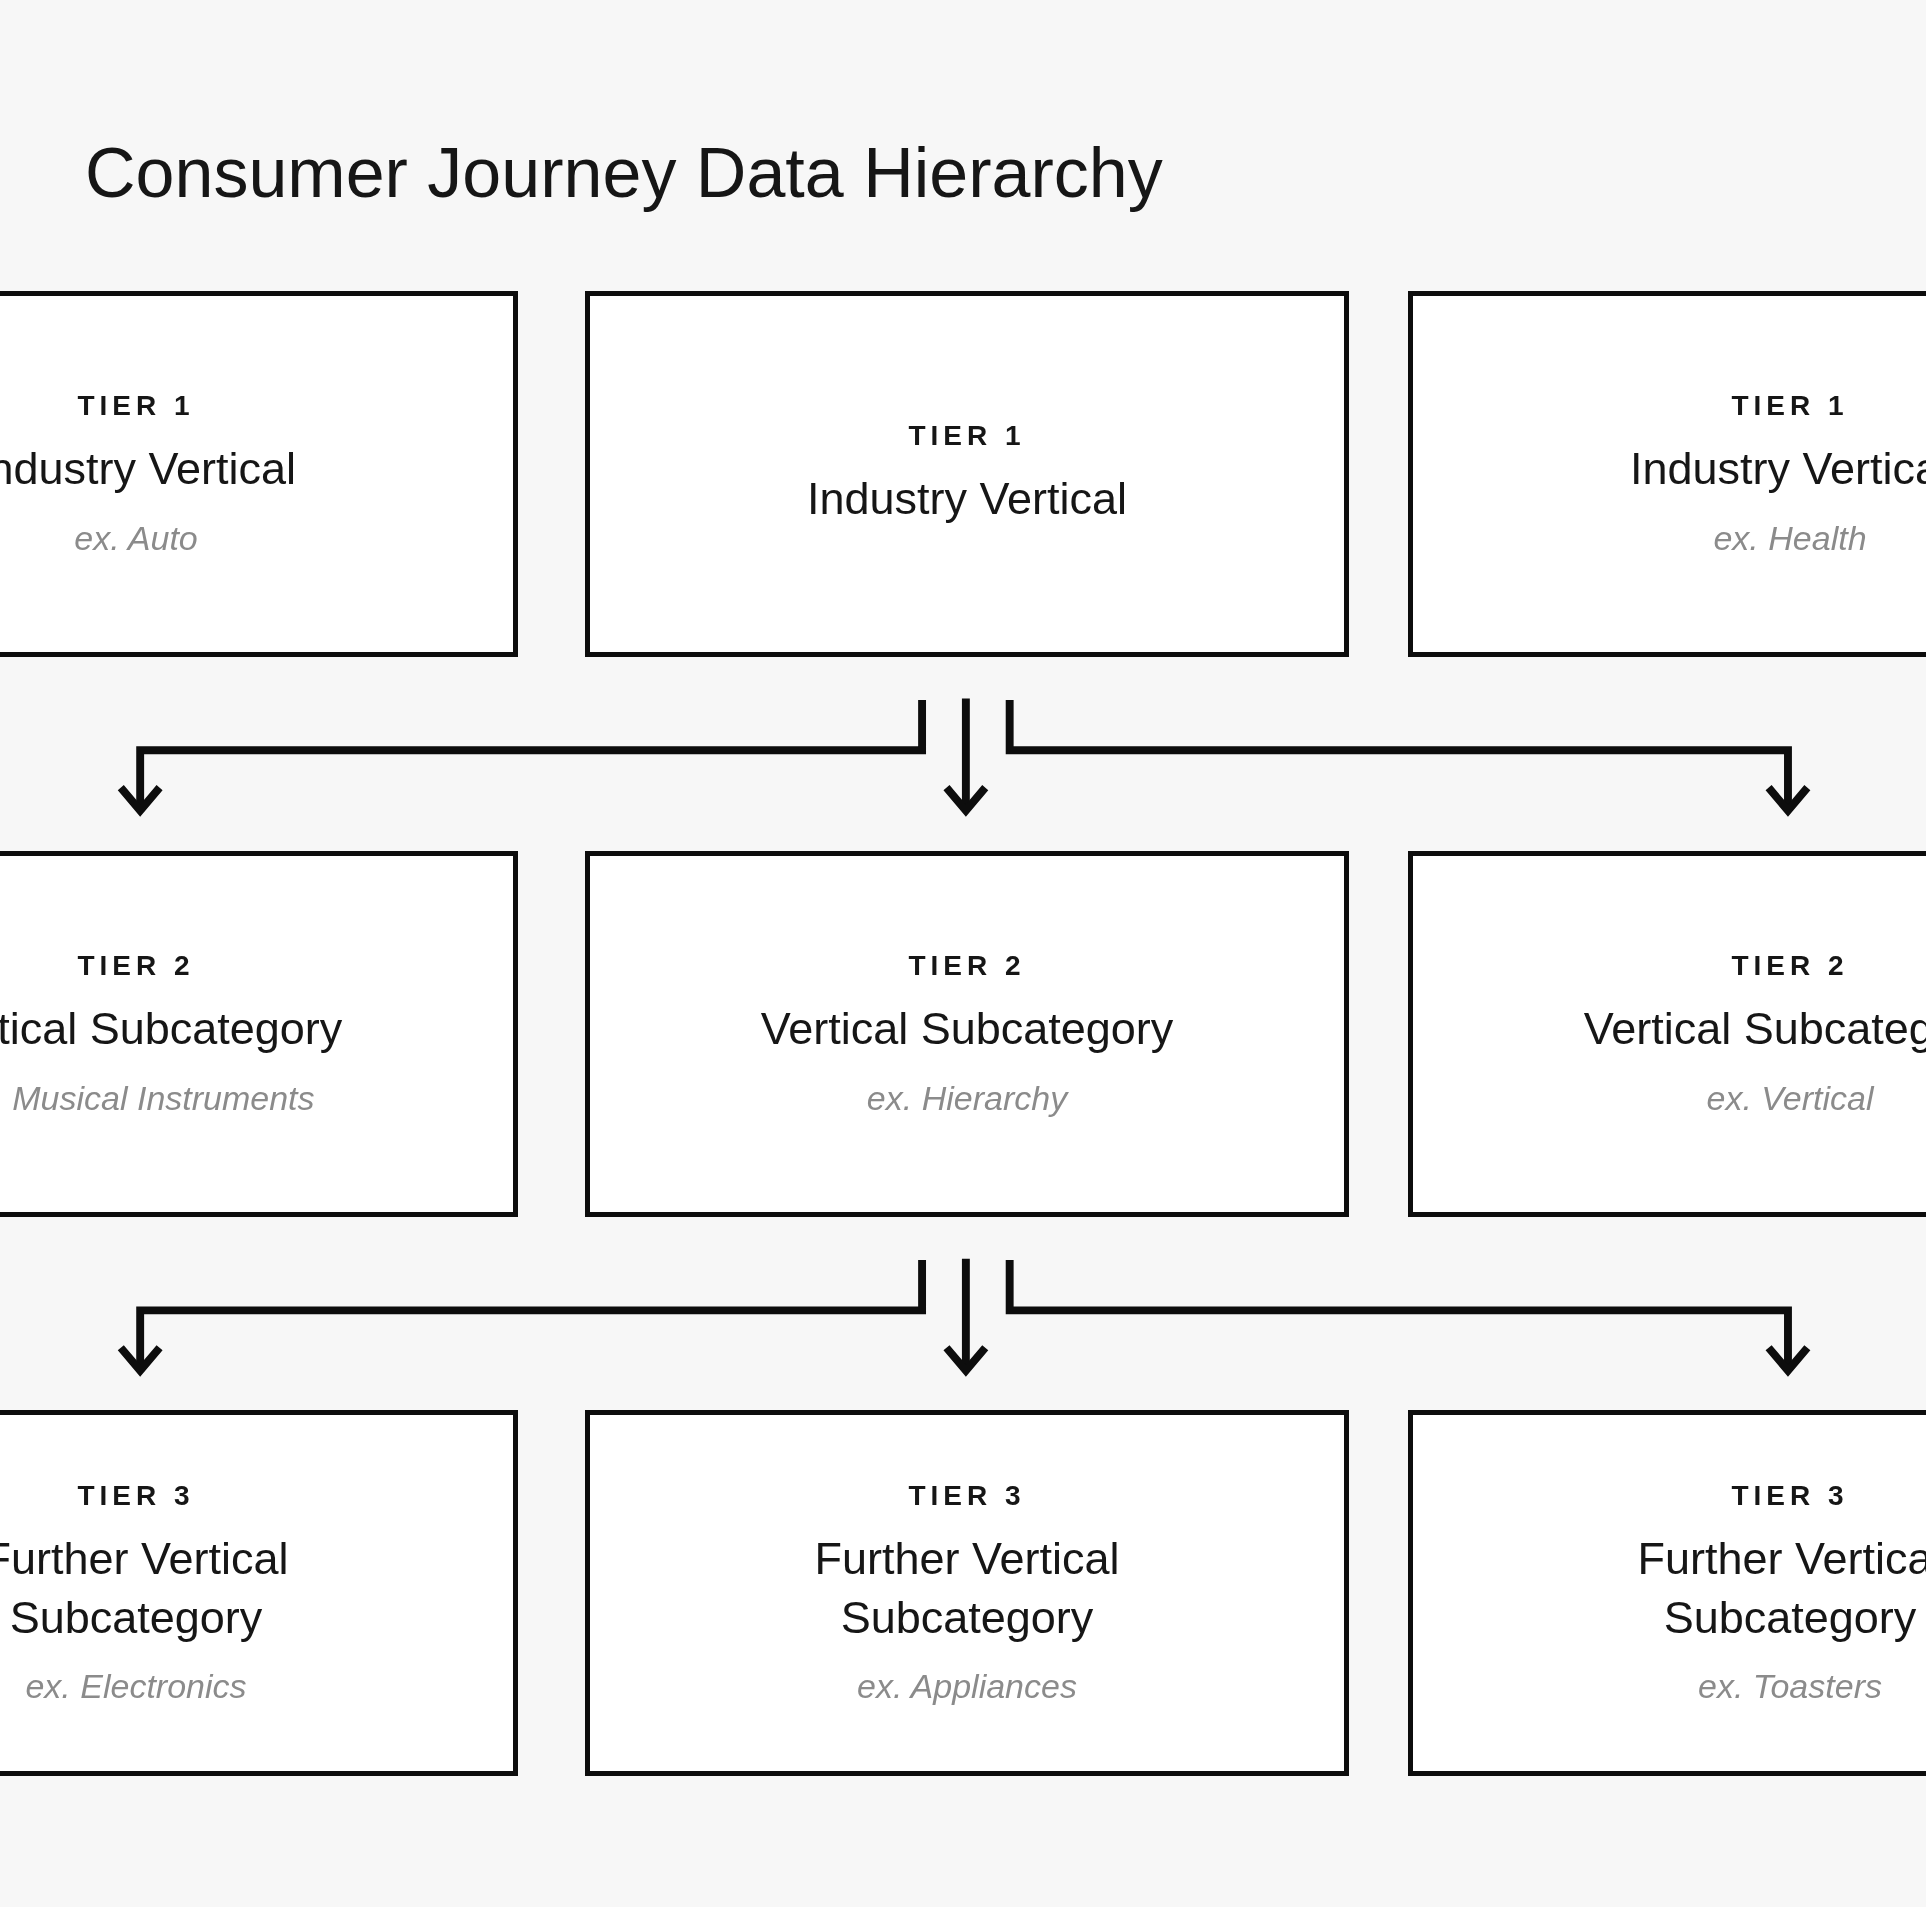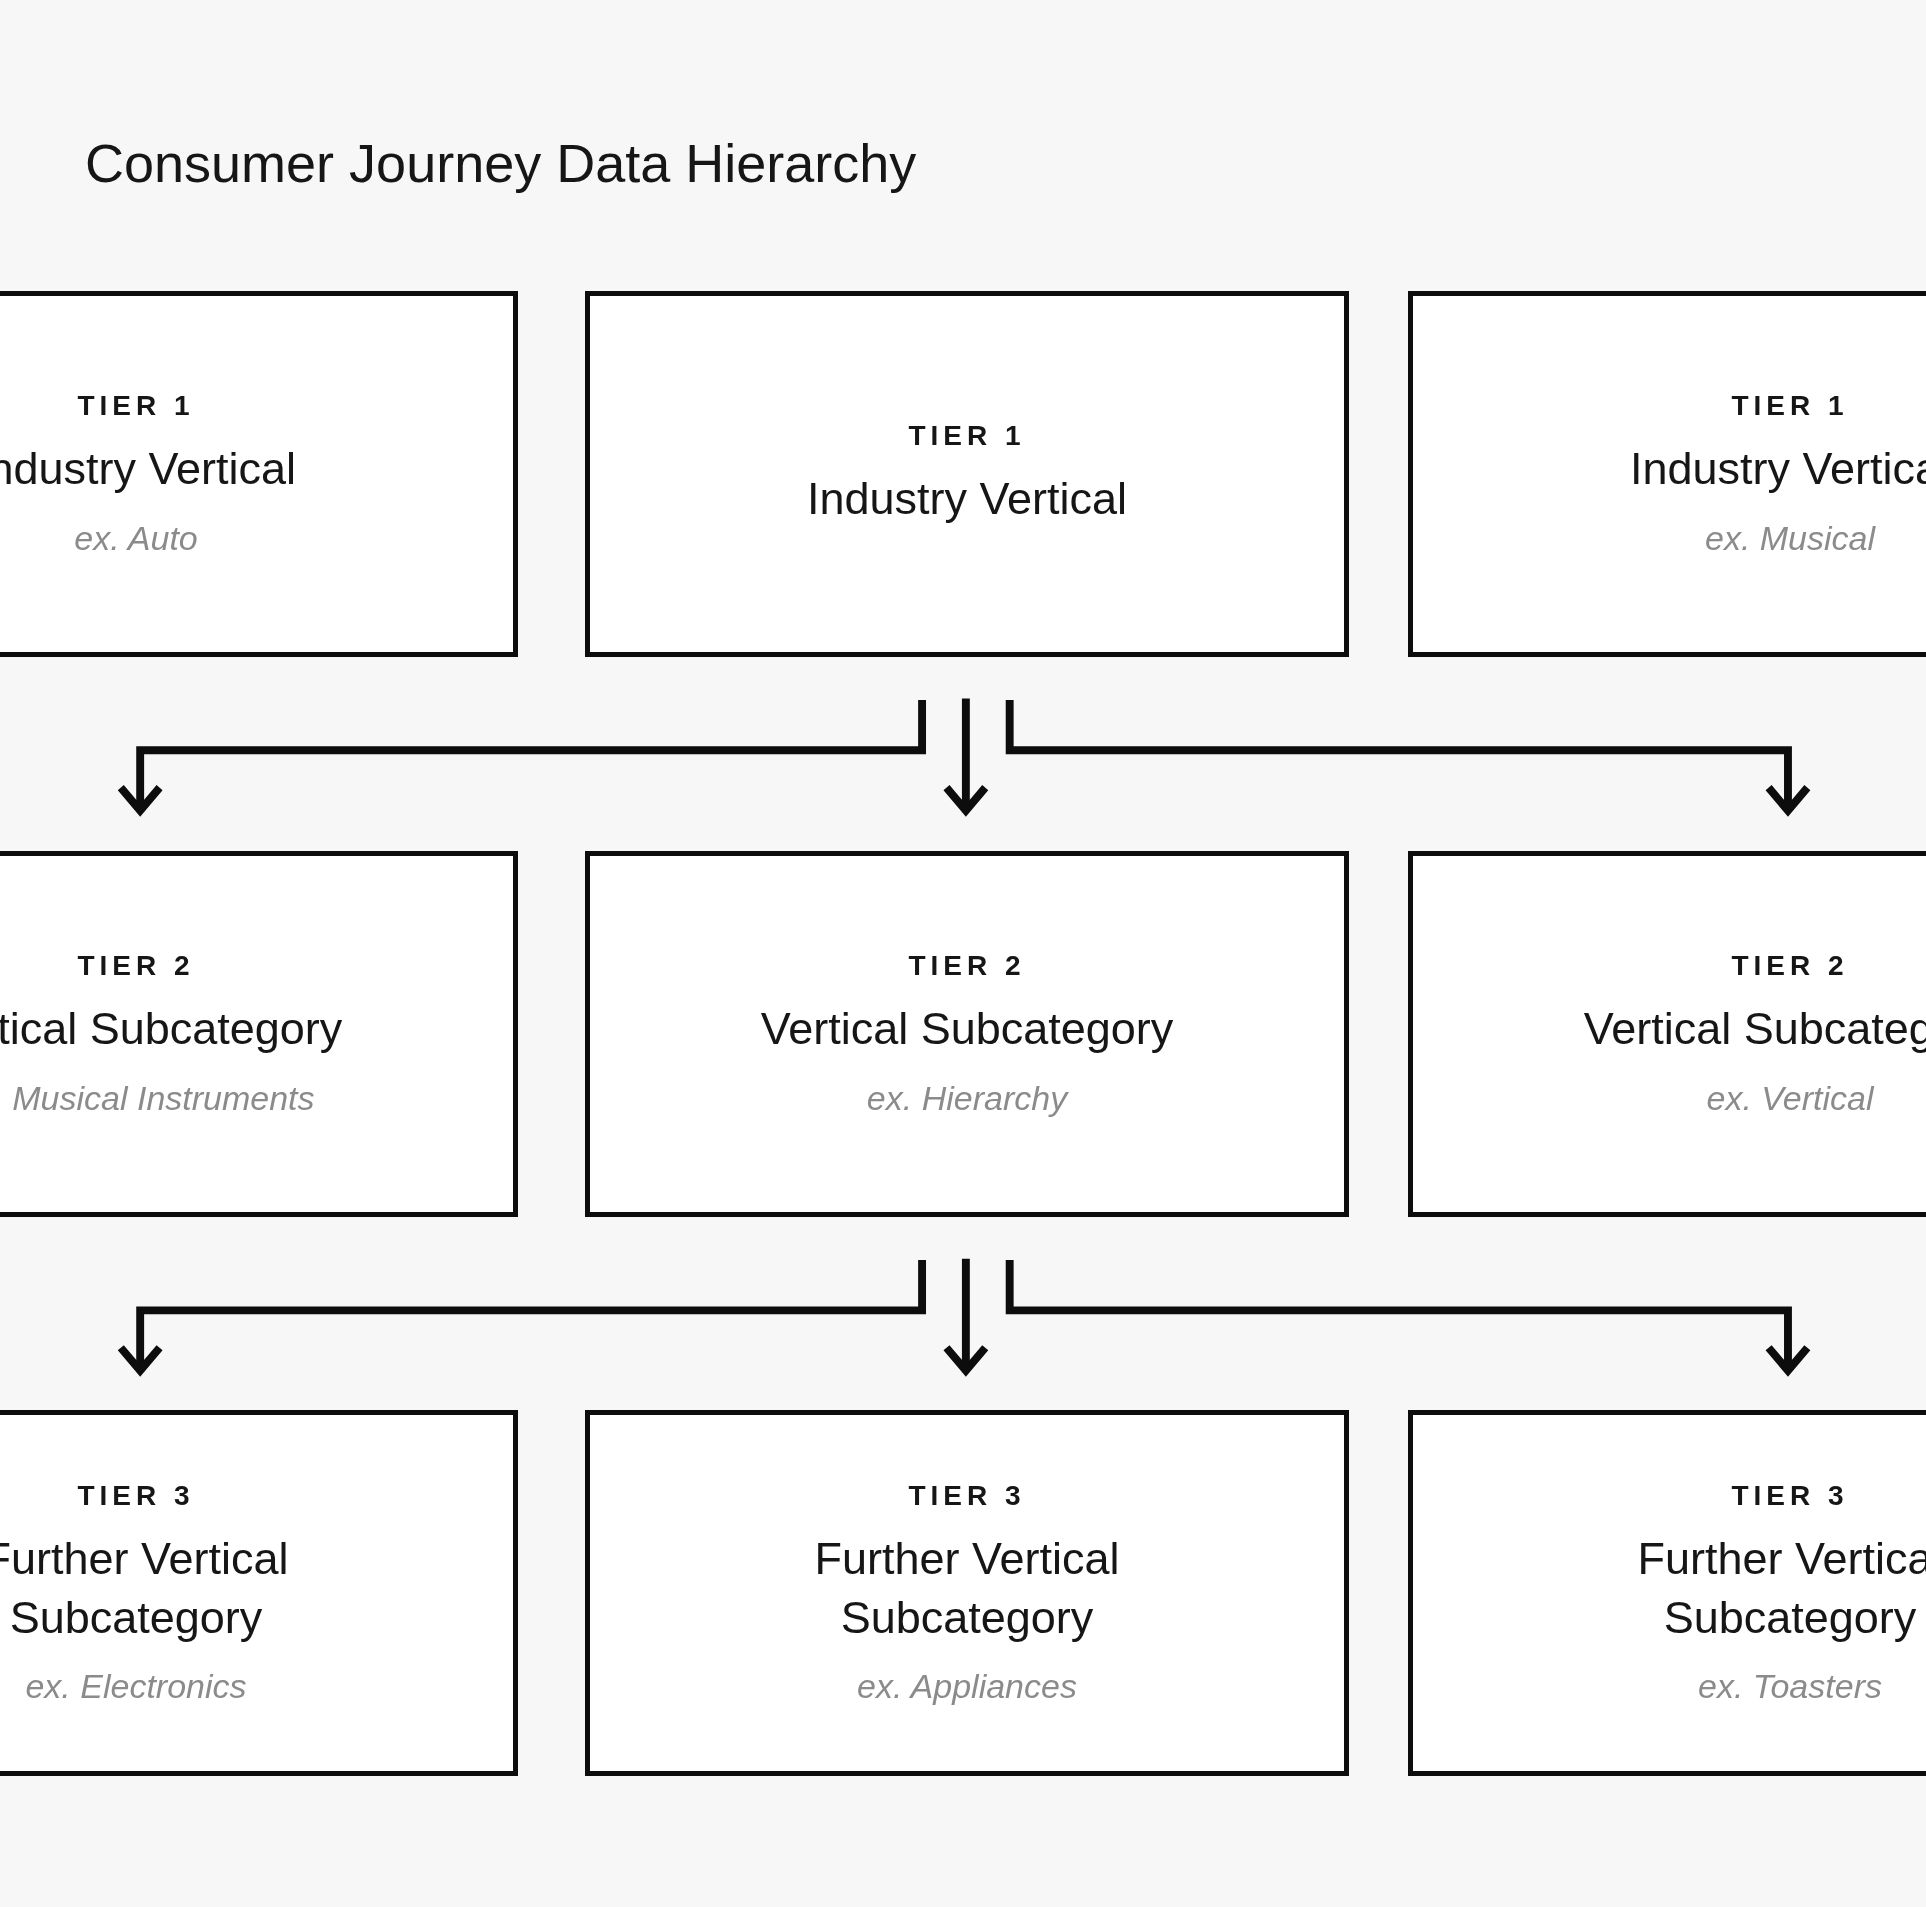--- a/index.html
+++ b/index.html
@@ -20,21 +20,21 @@
     position:relative;
     width:1926px;
     height:1907px;
     background:var(--bg);
     overflow:hidden;
   }
   .page-title{
     position:absolute;
     left:85px;
     top:131px;
-    font-size:54px;
+    font-size:70px;
     line-height:1.2;
     font-weight:400;
     color:var(--text);
     white-space:nowrap;
   }
   .connectors{
     position:absolute;
     left:0;top:0;
     width:1926px;
     height:1907px;
@@ -114,21 +114,21 @@
     <div class="box-label">Industry Vertical</div>
     <div class="example">ex. Auto</div>
   </div>
   <div class="box row-1 col-center">
     <div class="tier">TIER 1</div>
     <div class="box-label">Industry Vertical</div>
   </div>
   <div class="box row-1 col-right">
     <div class="tier">TIER 1</div>
     <div class="box-label">Industry Vertical</div>
-    <div class="example">ex. Musical</div>
+    <div class="example">ex. Health</div>
   </div>
 
   <div class="box row-2 col-left">
     <div class="tier">TIER 2</div>
     <div class="box-label">Vertical Subcategory</div>
     <div class="example">ex. Musical Instruments</div>
   </div>
   <div class="box row-2 col-center">
     <div class="tier">TIER 2</div>
     <div class="box-label">Vertical Subcategory</div>

